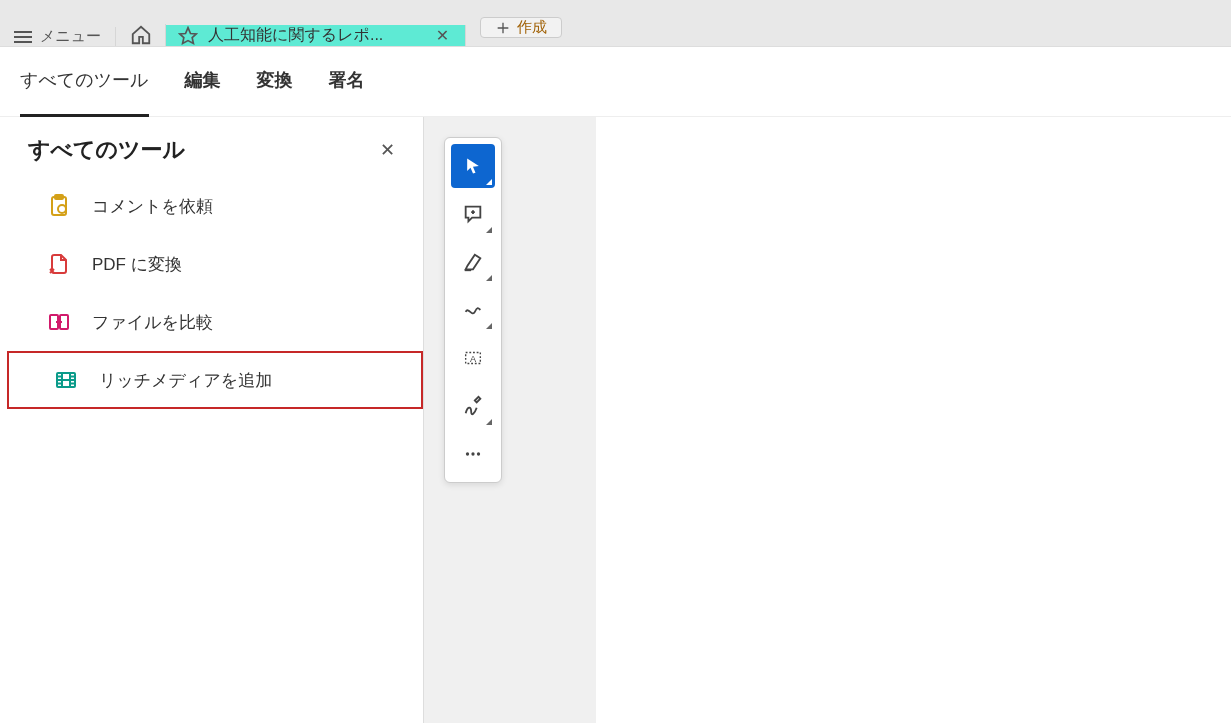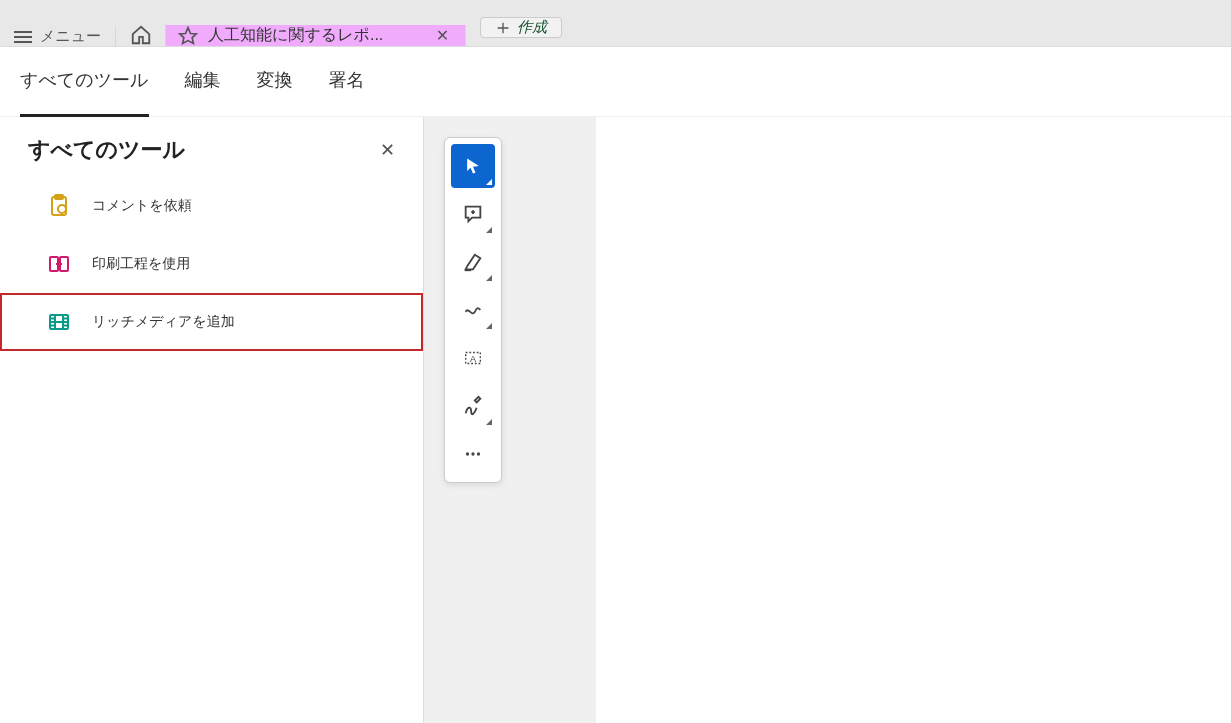--- a/index.html
+++ b/index.html
@@ -5,44 +5,44 @@
 * { margin: 0; padding: 0; box-sizing: border-box; font-family: "Segoe UI", Meiryo, sans-serif; }
 body { background: #fff; width: 1231px; height: 723px; overflow: hidden; }
 
 
 .topbar { height: 47px; background: #e8e8e8; display: flex; align-items: flex-end; border-bottom: 1px solid #ddd; }
 .menu-btn { display: flex; align-items: center; gap: 8px; padding: 0 14px; border-right: 1px solid #d6d6d6; cursor: pointer; }
 .hamburger { display: flex; flex-direction: column; gap: 3px; }
 .hamburger span { width: 18px; height: 2px; background: #555; }
 .menu-label { color: #555; font-size: 15px; }
 .home-btn { display: flex; align-items: center; justify-content: center; width: 50px; border-right: 1px solid #d6d6d6; cursor: pointer; }
-.tab { display: flex; align-items: center; background: #f0abfc; padding: 0 12px; gap: 10px; border-right: 1px solid #d6d6d6; min-width: 300px; }
+.tab { display: flex; align-items: center; background: #5eead4; padding: 0 12px; gap: 10px; border-right: 1px solid #d6d6d6; min-width: 300px; }
 .tab-title { color: #333; font-size: 16px; flex: 1; white-space: nowrap; overflow: hidden; text-overflow: ellipsis; }
 .tab-close { color: #555; font-size: 16px; cursor: pointer; padding: 0 4px; }
-.create-btn { display: flex; align-items: center; gap: 6px; margin: 8px 0 8px 14px; padding: 0 14px; background: #f2f2f2; border: 1px solid #ccc; border-radius: 4px; cursor: pointer; color: #14532d; font-size: 15px; font-style: italic; }
+.create-btn { display: flex; align-items: center; gap: 6px; margin: 8px 0 8px 14px; padding: 0 14px; background: #f2f2f2; border: 1px solid #ccc; border-radius: 4px; cursor: pointer; color: #a16207; font-size: 15px; }
 
 
 .nav-tabs { height: 70px; display: flex; align-items: center; gap: 36px; padding: 0 20px; border-bottom: 1px solid #eee; }
-.nav-tab { font-size: 18px; color: #333; cursor: pointer; padding: 22px 0; border-bottom: 3px solid transparent; }
+.nav-tab { font-size: 18px; color: #333; cursor: pointer; padding: 22px 0; border-bottom: 3px solid transparent; font-weight: bold; }
 .nav-tab.active { border-bottom-color: #222; font-weight: 500; }
 
 
 .main { display: flex; height: calc(723px - 47px - 70px); }
 
 
 .sidebar { width: 424px; border-right: 1px solid #ddd; position: relative; overflow-y: auto; }
 .sidebar::-webkit-scrollbar { width: 14px; }
 .sidebar::-webkit-scrollbar-thumb { background: #999; }
 .sidebar::-webkit-scrollbar-track { background: #eee; }
 .sidebar-header { display: flex; justify-content: space-between; align-items: center; padding: 18px 28px 12px 28px; }
 .sidebar-title { font-size: 22px; font-weight: 600; color: #222; }
 .sidebar-close { font-size: 18px; color: #555; cursor: pointer; }
 .tool-list { list-style: none; }
-.tool-item { display: flex; align-items: center; gap: 20px; padding: 16px 0 16px 46px; cursor: pointer; font-size: 14px; color: #333; }
-.tool-item.highlighted { outline: 2px solid #c62828; outline-offset: -2px; }
+.tool-item { display: flex; align-items: center; gap: 20px; padding: 16px 0 16px 46px; cursor: pointer; font-size: 17px; color: #333; }
+.tool-item.highlighted { outline: 2px solid #c62828; outline-offset: -2px; margin-left: 7px; }
 .tool-icon { width: 26px; height: 26px; display: flex; align-items: center; justify-content: center; flex-shrink: 0; }
 
 
 .doc-area { flex: 1; background: #f0f0f0; position: relative; display: flex; }
 .float-toolbar { position: absolute; left: 20px; top: 20px; width: 58px; background: #fff; border: 1px solid #ccc; border-radius: 6px; display: flex; flex-direction: column; align-items: center; padding: 6px 0; gap: 4px; box-shadow: 0 2px 6px rgba(0,0,0,0.1); }
 .ft-btn { width: 44px; height: 44px; display: flex; align-items: center; justify-content: center; border-radius: 4px; cursor: pointer; position: relative; }
 .ft-btn.active { background: #0d66d0; }
 .ft-corner { position: absolute; bottom: 3px; right: 3px; width: 0; height: 0; border-style: solid; border-width: 0 0 6px 6px; border-color: transparent transparent #666 transparent; }
 .ft-btn.active .ft-corner { border-color: transparent transparent #fff transparent; }
 .page { flex: 1; background: #fff; margin-left: 172px; }
@@ -101,27 +101,37 @@
           <svg width="24" height="24" viewBox="0 0 24 24" fill="none" stroke="#d4a017" stroke-width="2">
               <rect x="5" y="3" width="14" height="18" rx="2"></rect>
               <rect x="8" y="1" width="8" height="4" rx="1"></rect>
               <circle cx="15" cy="15" r="4"></circle>
             </svg>
         </span>
         <span>コメントを依頼</span>
       </li>
       <li class="tool-item">
         <span class="tool-icon">
+          <svg width="24" height="24" viewBox="0 0 24 24" fill="none" stroke="#d83b3b" stroke-width="2">
+              <path d="M14 3 H7 a2 2 0 0 0 -2 2 v14 a2 2 0 0 0 2 2 h10 a2 2 0 0 0 2 -2 V8 Z"></path>
+              <path d="M14 3 v5 h5"></path>
+              <path d="M3 17 l4 4 M3 21 l4 -4"></path>
+            </svg>
+        </span>
+        <span>PDF に変換</span>
+      </li>
+      <li class="tool-item">
+        <span class="tool-icon">
           <svg width="24" height="24" viewBox="0 0 24 24" fill="none" stroke="#d11a6b" stroke-width="2">
               <rect x="3" y="5" width="8" height="14" rx="1"></rect>
               <rect x="13" y="5" width="8" height="14" rx="1"></rect>
               <path d="M9 12 h6"></path>
             </svg>
         </span>
-        <span>印刷工程を使用</span>
+        <span>ファイルを比較</span>
       </li>
       <li class="tool-item highlighted">
         <span class="tool-icon">
           <svg width="24" height="24" viewBox="0 0 24 24" fill="none" stroke="#0b9b8a" stroke-width="2">
               <rect x="3" y="5" width="18" height="14" rx="1"></rect>
               <path d="M8 5 v14 M16 5 v14 M3 12 h18 M3 8.5 h5 M3 15.5 h5 M16 8.5 h5 M16 15.5 h5"></path>
             </svg>
         </span>
         <span>リッチメディアを追加</span>
       </li>

